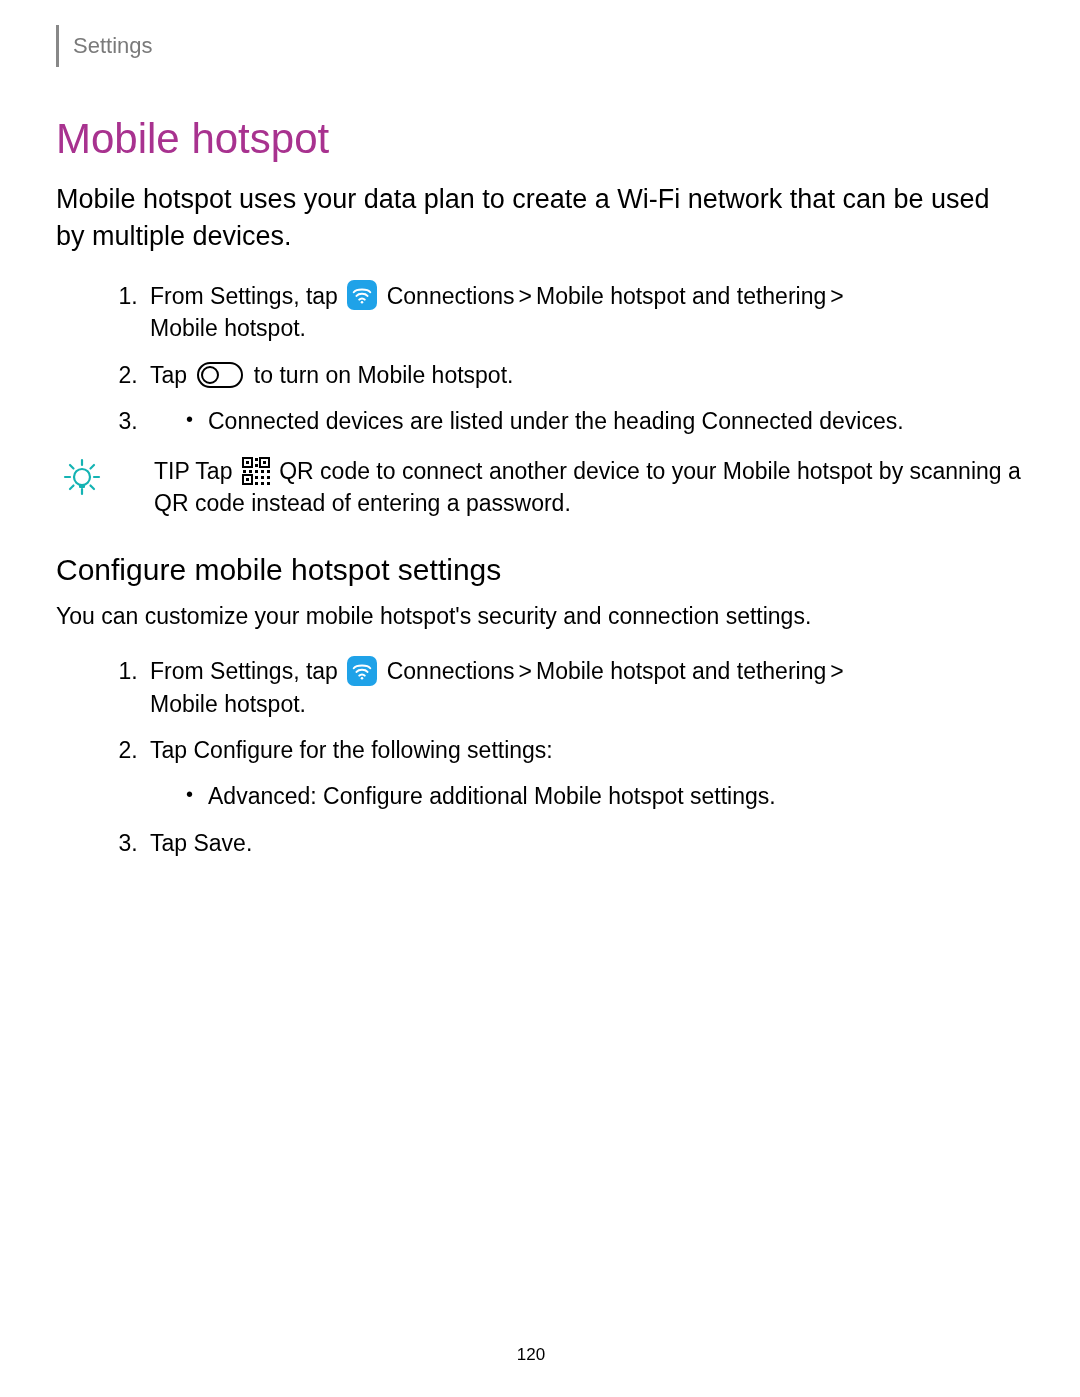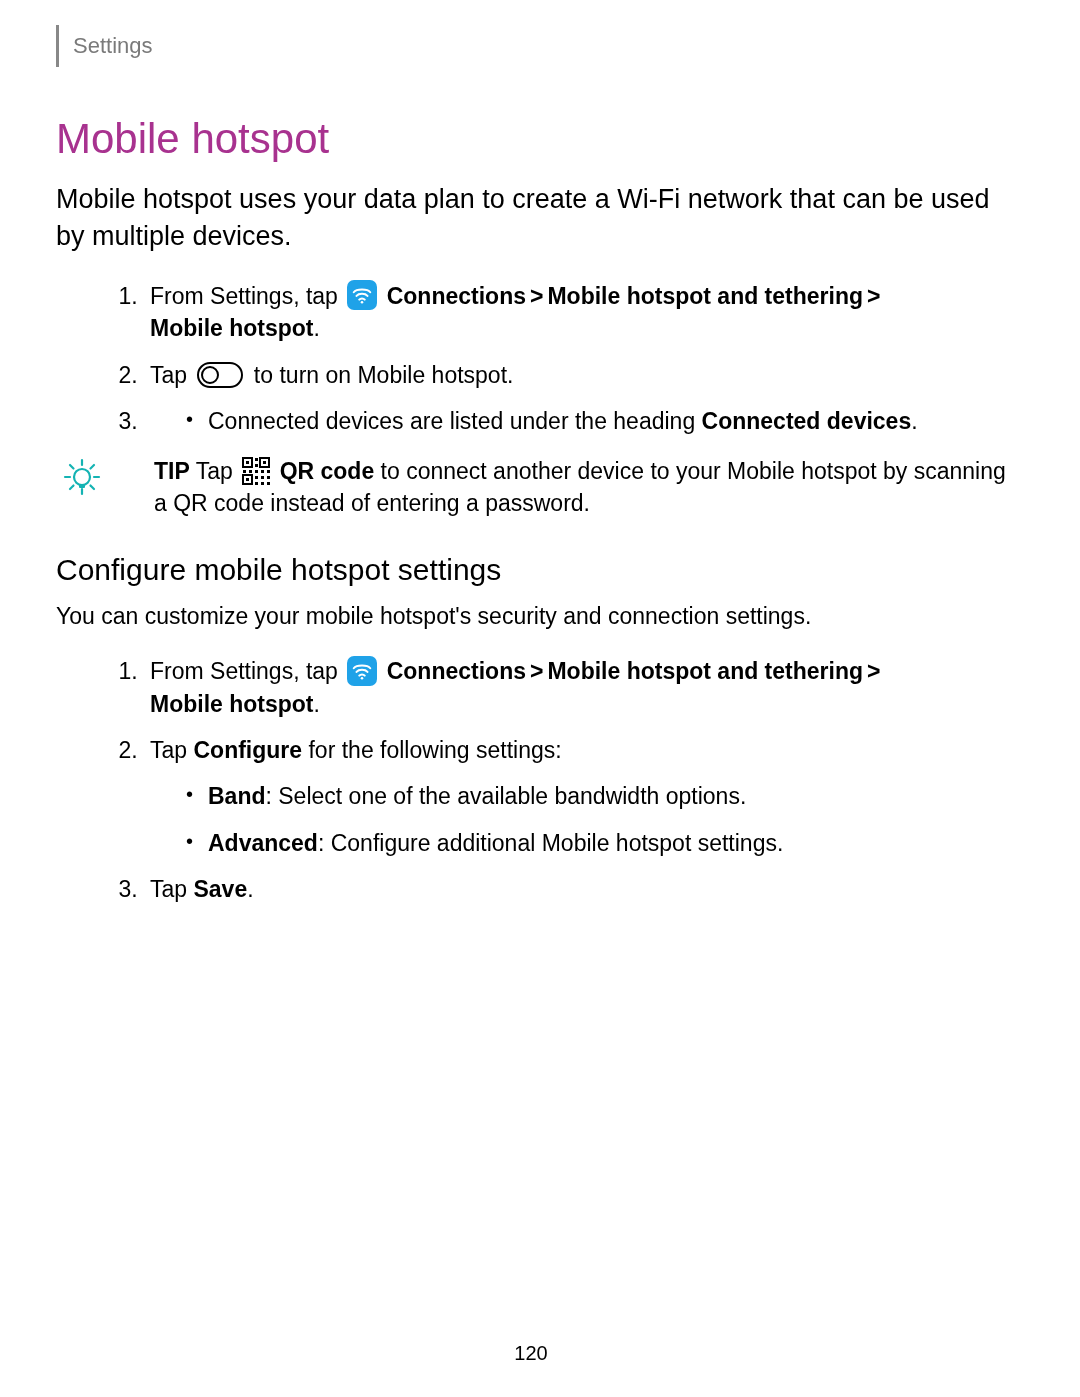--- a/index.html
+++ b/index.html
@@ -67,21 +67,21 @@
     margin-bottom: 14px;
     line-height: 1.4;
   }
   ul.bullets > li::before {
     content: "•";
     position: absolute;
     left: 0;
     top: 0;
     font-size: 20px;
   }
-  .bold { font-weight: 700; }
+  .bold { font-weight: 400; }
   .inline-icon {
     display: inline-flex;
     align-items: center;
     justify-content: center;
     vertical-align: middle;
     position: relative;
     top: -2px;
   }
   .wifi-badge {
     width: 30px;
@@ -145,21 +145,21 @@
     font-size: 23px;
     line-height: 1.38;
     margin-bottom: 22px;
   }
   .page-number {
     position: absolute;
     bottom: 32px;
     left: 0;
     right: 18px;
     text-align: center;
-    font-size: 20px;
+    font-size: 17px;
   }
   .gt { margin: 0 4px; }
 </style>
 </head>
 <body>
 
 <div class="breadcrumb-wrap">
   <div class="breadcrumb-bar"></div>
   <div class="breadcrumb-text">Settings</div>
 </div>
@@ -252,21 +252,20 @@
         <path d="M9 17 C10.5 15.3, 13.5 15.3, 15 17" stroke="#fff" stroke-width="2.2" stroke-linecap="round"></path>
         <circle cx="12" cy="20" r="1.4" fill="#fff"></circle>
       </svg>
     </span>
     <span class="bold">Connections</span><span class="gt bold">&gt;</span><span class="bold">Mobile hotspot and tethering</span><span class="gt bold">&gt;</span><br>
     <span class="bold">Mobile hotspot</span><span>.</span>
   </li>
   <li>
     <span>Tap </span><span class="bold">Configure</span><span> for the following settings:</span>
     <ul class="bullets">
-      <li><span class="bold">Band</span><span>: Select one of the available bandwidth options.</span></li>
       <li><span class="bold">Advanced</span><span>: Configure additional Mobile hotspot settings.</span></li>
     </ul>
   </li>
   <li>
     <span>Tap </span><span class="bold">Save</span><span>.</span>
   </li>
 </ol>
 
 <div class="page-number">120</div>
 

